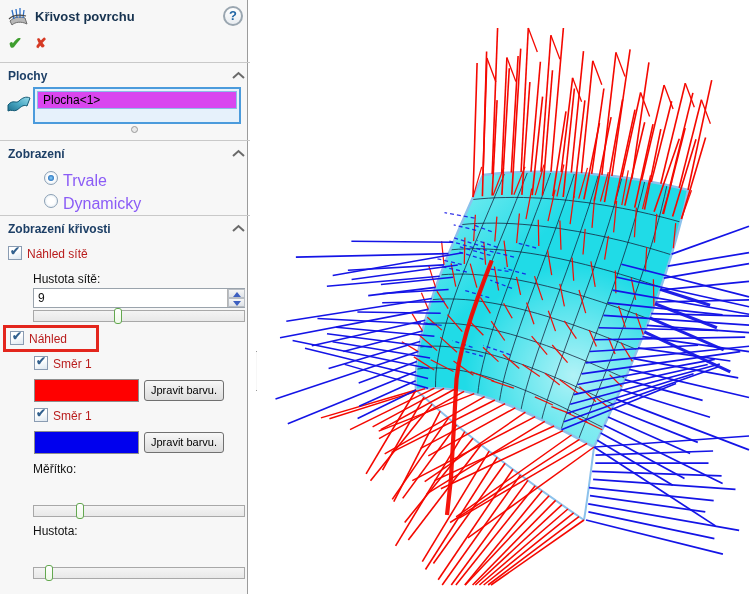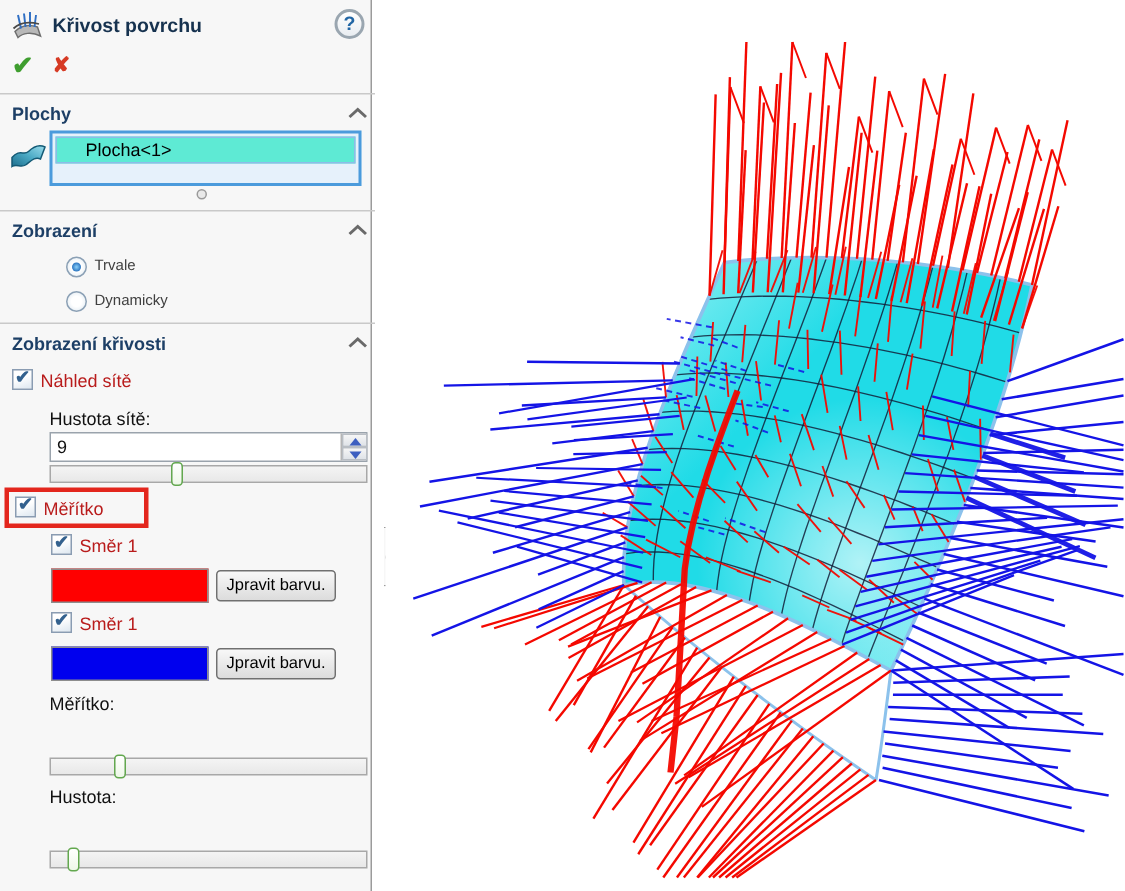--- a/index.html
+++ b/index.html
@@ -19,30 +19,30 @@
   .cancel-btn { position:absolute; left:35px; top:35px; font-size:14px; font-weight:bold; color:#d63a24; cursor:default; }
 
   .divider { position:absolute; left:0; width:250px; height:1px; background:#c9c9c9; }
 
   .sec-hdr-label { position:absolute; left:8px; font-size:12px; font-weight:bold; color:#1d3f66; }
   .chev { position:absolute; left:232px; width:13px; height:9px; }
 
   .face-icon { position:absolute; left:6px; top:92px; width:26px; height:22px; }
   .sel-listbox { position:absolute; left:33px; top:87px; width:208px; height:37px;
                  border:2px solid #4b9bdc; background:#e6f1fb; }
-  .sel-item { margin:2px; height:18px; background:#5eead4; border:1px solid #8cbce8;
-              font-size:12px; line-height:16px; padding-left:19px; color:#000; }
+  .sel-item { margin:2px; height:18px; background:#d946ef; border:1px solid #8cbce8;
+              font-size:12px; line-height:16px; padding-left:5px; color:#000; }
   .grip-dot { position:absolute; width:7px; height:7px; border-radius:50%;
               background:#e9e9e9; border:1px solid #9a9a9a; }
 
   .radio { position:absolute; width:14px; height:14px; border-radius:50%;
            border:1px solid #8ba0b5; background:radial-gradient(#ffffff 40%, #dbe6ef); }
   .radio.checked::after { content:""; position:absolute; left:3px; top:3px; width:6px; height:6px;
            border-radius:50%; background:radial-gradient(#7ec4f2 10%, #2a74c0 70%); }
-  .radio-label { position:absolute; font-size:10px; color:#404040; }
+  .radio-label { position:absolute; font-size:16px; color:#8b5cf6; }
 
   .checkbox { position:absolute; width:14px; height:14px; border:1px solid #8a9cb2;
               background:linear-gradient(160deg,#ffffff 40%, #dde7f0); }
   .check-glyph { position:absolute; left:1px; top:-3px; font-size:12px; font-weight:bold; color:#33618e; }
   .cb-label { position:absolute; font-size:12px; color:#b91c1c; }
 
   .ctl-label { position:absolute; left:33px; font-size:12px; color:#111; }
 
   .spinner { position:absolute; left:33px; width:212px; height:20px; background:#ffffff;
              border:1px solid #9aa3ac; }
@@ -164,21 +164,21 @@
       </span>
     </div>
     <div class="slider" style="top:310px">
       <span class="thumb" style="left: calc(40% - 4px);"></span>
     </div>
 
     <div class="annotation-box"></div>
     <span class="checkbox" style="left:10px; top:331px">
       <span class="check-glyph">✔</span>
     </span>
-    <span class="cb-label" style="left:29px; top:332px">Měřítko</span>
+    <span class="cb-label" style="left:29px; top:332px">Náhled</span>
 
     <span class="checkbox" style="left:34px; top:356px">
       <span class="check-glyph">✔</span>
     </span>
     <span class="cb-label" style="left:53px; top:357px">Směr 1</span>
     <div class="swatch" style="top: 379px; background: rgb(255, 0, 0);"></div>
     <div class="edit-color-btn" style="top:380px">Jpravit barvu.</div>
 
     <span class="checkbox" style="left:34px; top:408px">
       <span class="check-glyph">✔</span>

